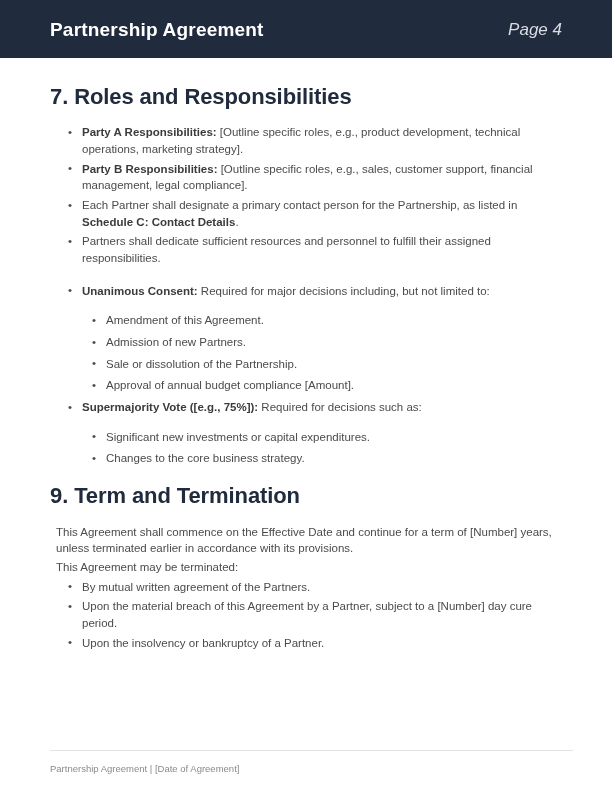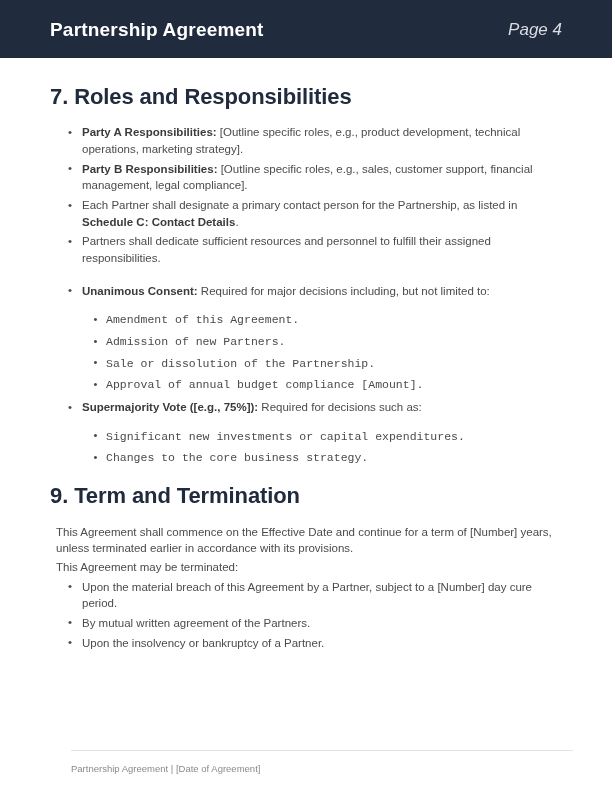--- a/index.html
+++ b/index.html
@@ -98,21 +98,20 @@
     margin-left: 14px;
   }
   
   ul.level2 {
     margin-left: 38px;
     margin-top: 13px;
     margin-bottom: 2px;
   }
   ul.level2 > li {
     margin-bottom: 5px;
-    font-family: Liberation Mono, monospace;
   }
   li b, span.b {
     font-weight: bold;
     color: #3b3b3b;
   }
 
   p.para {
     font-size: 11.5px;
     line-height: 1.45;
     margin: 0 0 0 6px;
@@ -124,21 +123,20 @@
   .para-block {
     margin-bottom: 3px;
   }
 
   
   .footer {
     position: absolute;
     left: 50px;
     right: 39px;
     bottom: 18px;
-    margin-left: 21px;
   }
   .footer-rule {
     border-top: 1px solid #e3e3e3;
     height: 0;
     margin-bottom: 12px;
   }
   .footer-text {
     font-size: 9.5px;
     color: #8a8a8a;
     line-height: 1.2;
@@ -197,22 +195,22 @@
       </ul>
     </div>
 
     <div class="section">
       <h2 class="section-heading">9. Term and Termination</h2>
       <div class="para-block">
         <p class="para">This Agreement shall commence on the Effective Date and continue for a term of [Number] years, unless terminated earlier in accordance with its provisions.</p>
         <p class="para">This Agreement may be terminated:</p>
       </div>
       <ul class="bullets level1">
+        <li><span>By mutual written agreement of the Partners.</span></li>
         <li><span>Upon the material breach of this Agreement by a Partner, subject to a [Number] day cure period.</span></li>
-        <li><span>By mutual written agreement of the Partners.</span></li>
         <li><span>Upon the insolvency or bankruptcy of a Partner.</span></li>
       </ul>
     </div>
 
   </div>
 
   <div class="footer">
     <div class="footer-rule"></div>
     <div class="footer-text">Partnership Agreement | [Date of Agreement]</div>
   </div>

